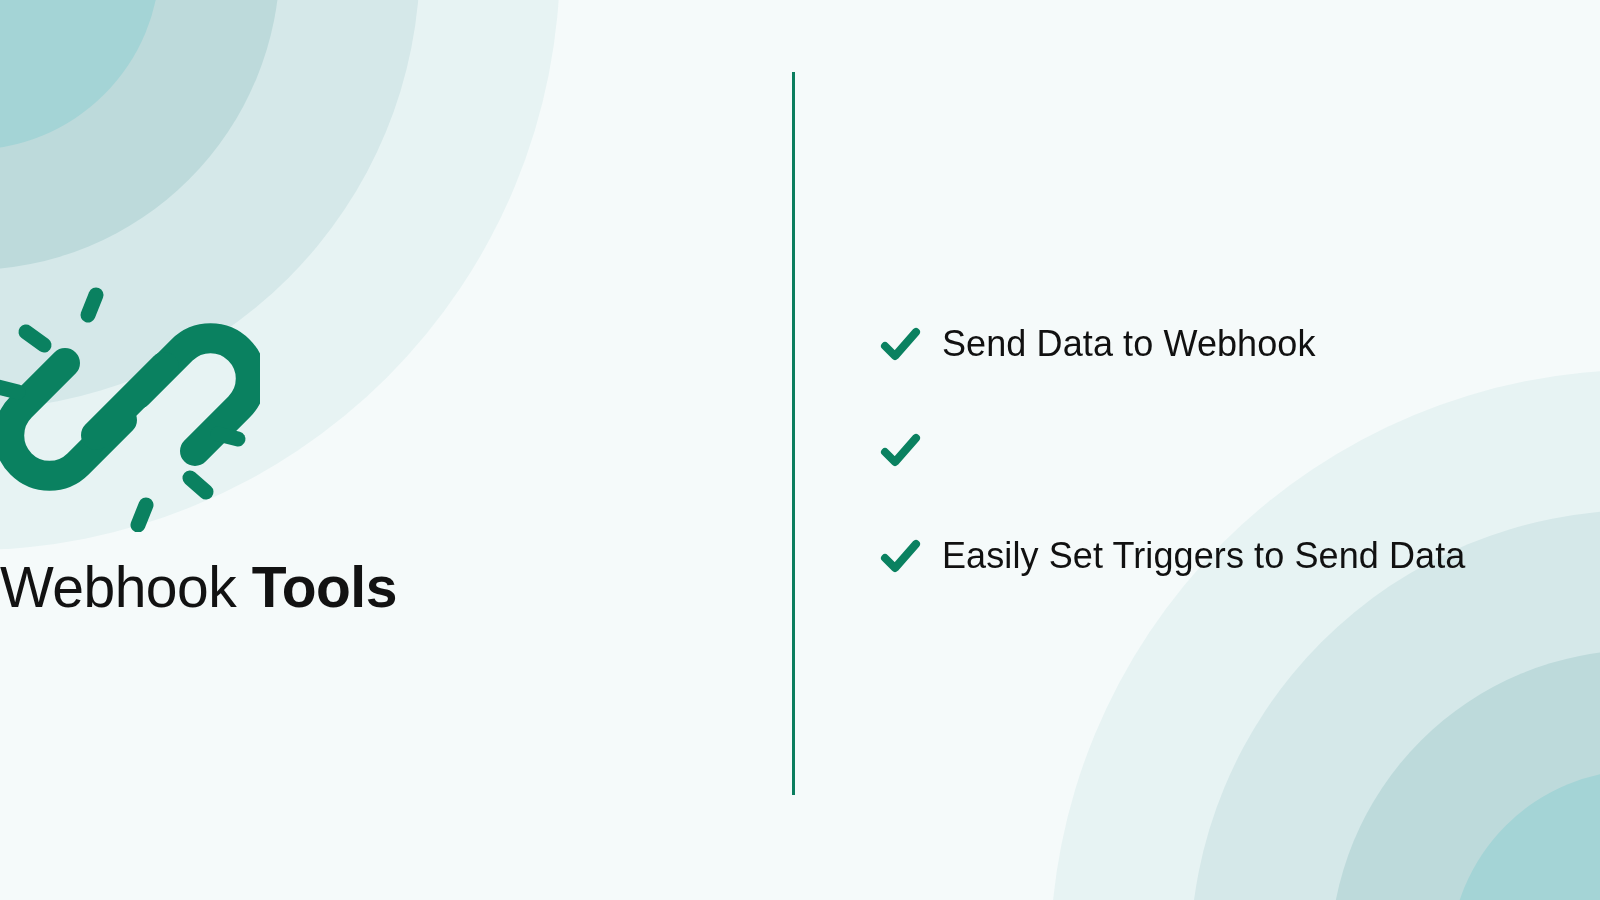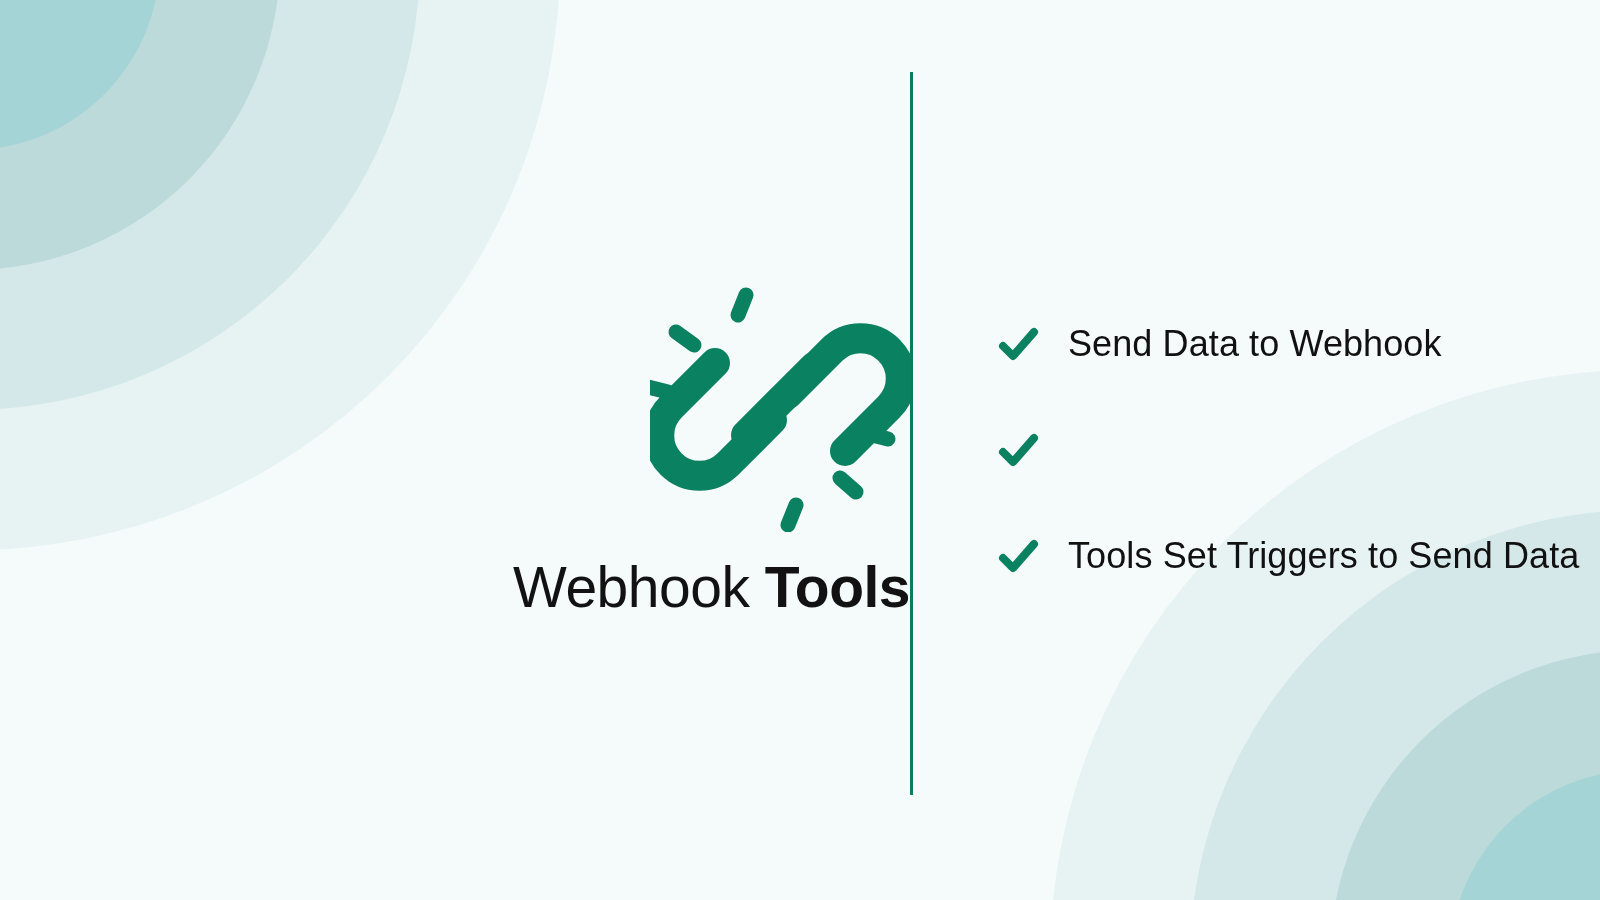--- a/index.html
+++ b/index.html
@@ -34,24 +34,24 @@
 
   
   .content {
     position:relative;
     width:1600px; height:900px;
     display:flex;
     align-items:stretch;
   }
 
   .left-panel {
-    width:910px;
+    width:792px;
     display:flex;
     flex-direction:column;
-    align-items:flex-end;
+    align-items:flex-start;
     justify-content:center;
   }
 
   .logo-mark { width:260px; height:250px; display:block; }
 
   .brand-title {
     margin-top:26px;
     font-size:57px;
     line-height:1.05;
     color:#121212;
@@ -82,21 +82,21 @@
     justify-content:center;
     padding-left:86px;
   }
 
   .feature-list { display:flex; flex-direction:column; }
 
   .feature-item {
     display:flex;
     align-items:center;
     height:106px;
-    gap:28px;
+    gap:20px;
     text-align:right;
   }
   .check-icon { width:44px; height:44px; flex:0 0 44px; display:block; }
   .feature-label {
     font-size:36px;
     font-weight:400;
     color:#111111;
     white-space:nowrap;
     letter-spacing:0.1px;
   }
@@ -168,20 +168,20 @@
         <div class="feature-item">
           <svg class="check-icon" viewBox="0 0 44 44" xmlns="http://www.w3.org/2000/svg">
             <path d="M7 24 L17 34 L38 10" fill="none" stroke="#0a8160" stroke-width="8" stroke-linecap="round" stroke-linejoin="round"></path>
           </svg>
         </div>
 
         <div class="feature-item">
           <svg class="check-icon" viewBox="0 0 44 44" xmlns="http://www.w3.org/2000/svg">
             <path d="M7 24 L17 34 L38 10" fill="none" stroke="#0a8160" stroke-width="8" stroke-linecap="round" stroke-linejoin="round"></path>
           </svg>
-          <span class="feature-label">Tools Set Triggers to Send Data</span>
+          <span class="feature-label">Easily Set Triggers to Send Data</span>
         </div>
 
       </div>
     </div>
 
   </div>
 </div>
 
 </body></html>

